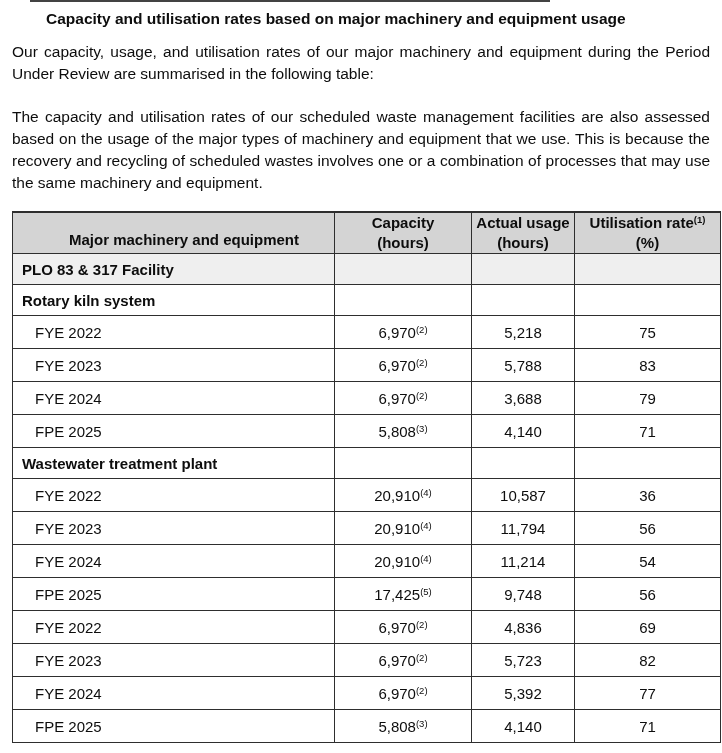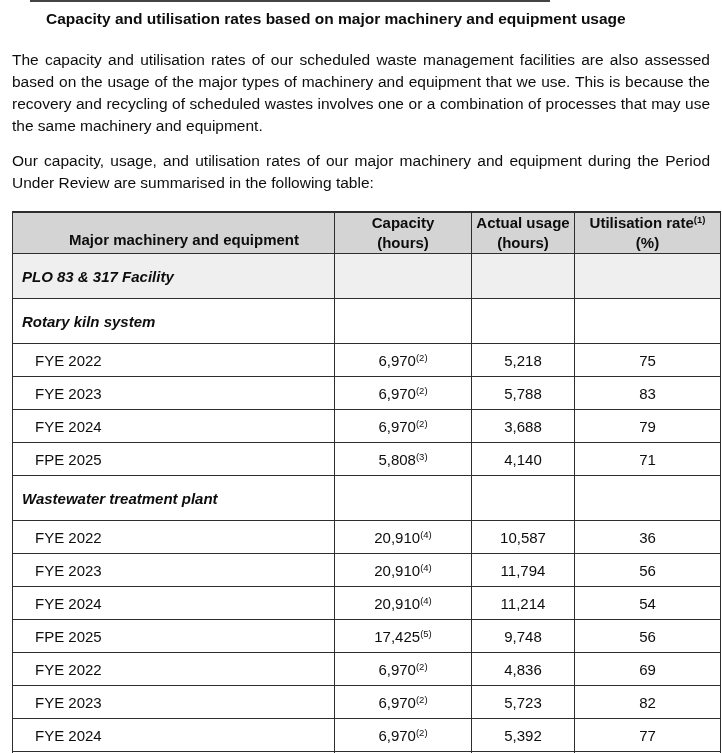--- a/index.html
+++ b/index.html
@@ -12,37 +12,37 @@
   .para.p1 { margin-top:21px; }
   .para.p2 { margin-top:13px; }
   table.cap { border-collapse:collapse; table-layout:fixed; width:708px; margin-top:17px;
               border:1px solid #2e2e2e; border-top:2px solid #2e2e2e; }
   col.w1 { width:322px; } col.w2 { width:137px; } col.w3 { width:103px; } col.w4 { width:146px; }
   th, td { border:1px solid #2e2e2e; overflow:hidden; }
   thead th { background:#d4d4d4; height:28px; font-size:15px; font-weight:bold; }
   th.hc1 { text-align:center; vertical-align:bottom; padding:0 4px 5px 25px; }
   th.hcc { text-align:center; vertical-align:middle; line-height:20px; }
   td { font-size:15px; height:33px; vertical-align:middle; background:#ffffff; }
-  tr.sec td { height:45px;font-style:italic; }
+  tr.sec td { height:31px; }
   tr.sec td.c1 { font-weight:bold; }
   tr.shade td { background:#efefef; }
   td.c1 { text-align:left; padding-left:9px; }
   tr.data td.c1 { padding-left:22px; }
   td.num { text-align:center; }
   sup.fn { font-size:9.5px; line-height:0; vertical-align:5px; letter-spacing:0; }
 </style>
 </head>
 <body>
 
 <div class="doc">
   <div class="artifact"></div>
 
   <h1 class="title">Capacity and utilisation rates based on major machinery and equipment usage</h1>
+  <p class="para p2">Our capacity, usage, and utilisation rates of our major machinery and equipment during the Period Under Review are summarised in the following table:</p>
   <p class="para p1">The capacity and utilisation rates of our scheduled waste management facilities are also assessed based on the usage of the major types of machinery and equipment that we use.  This is because the recovery and recycling of scheduled wastes involves one or a combination of processes that may use the same machinery and equipment.</p>
-  <p class="para p2">Our capacity, usage, and utilisation rates of our major machinery and equipment during the Period Under Review are summarised in the following table:</p>
 
   <table class="cap">
     <colgroup>
         <col class="w1">
         <col class="w2">
         <col class="w3">
         <col class="w4">
       </colgroup>
     <thead>
       <tr>

